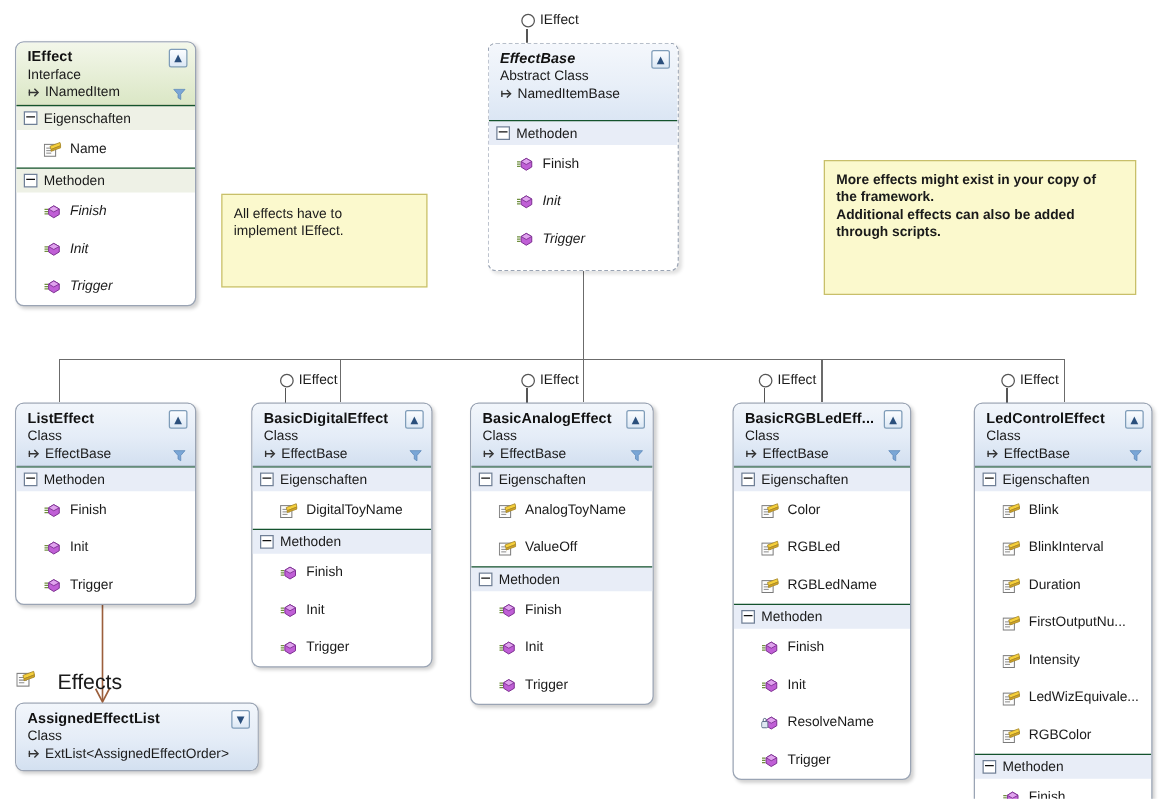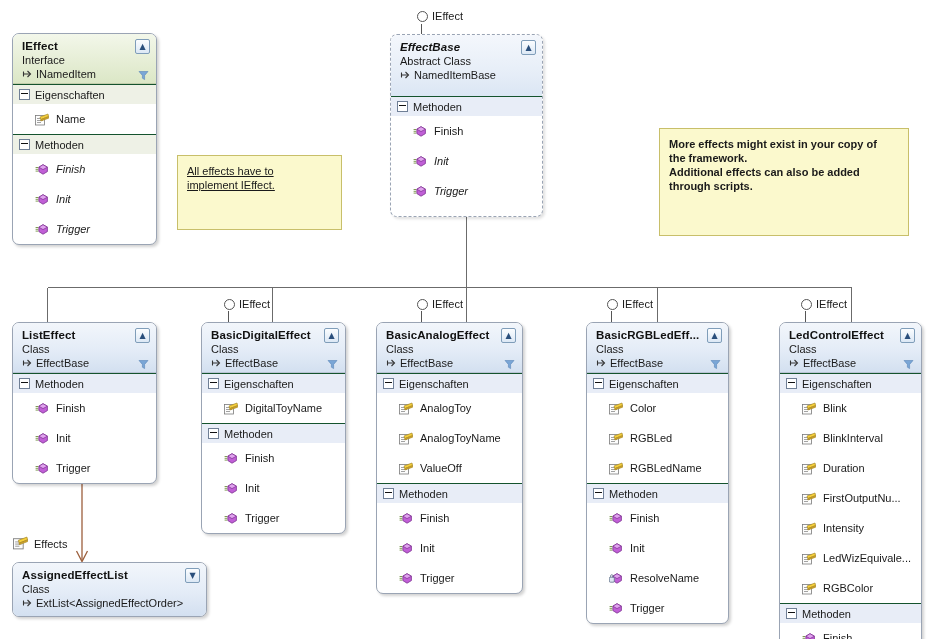--- a/index.html
+++ b/index.html
@@ -160,22 +160,22 @@
   }
   .lolli .circ {
     width: 9px; height: 9px; border-radius: 50%;
     border: 1px solid #555; background: #fff;
     flex: 0 0 auto;
   }
 
   
   .role {
     position: absolute;
-    display: flex; align-items: flex-end; gap: 6px;
-    font-size: 11px; color: #1a1a1a;
+    display: flex; align-items: flex-start; gap: 18px;
+    font-size: 17px; color: #1a1a1a;
     white-space: nowrap;
   }
 </style>
 </head>
 <body>
 
 <div id="canvas">
 
   <svg id="wires" viewBox="0 0 931 639" xmlns="http://www.w3.org/2000/svg">
     <g stroke="#6b6b6b" stroke-width="1" fill="none" shape-rendering="crispEdges">
@@ -337,21 +337,21 @@
             <path d="M0.6 8.1H3.4"></path>
           </g>
         <path d="M8 1.7 L12.4 4.2 L12.4 8.6 L8 11.2 L3.9 8.6 L3.9 4.2 Z" fill="#c05fd6" stroke="#7c2f91" stroke-width=".8"></path>
         <path d="M8 1.7 L12.4 4.2 L8 6.6 L3.9 4.2 Z" fill="#e0a3ee" stroke="#7c2f91" stroke-width=".7"></path>
       </svg>
       <span class="lbl">Trigger</span>
     </div>
     <div style="height:10px"></div>
   </div>
 
-  <div class="note" style="left:177px; top:155px; width:165px; height:75px;text-decoration:underline;">
+  <div class="note" style="left:177px; top:155px; width:165px; height:75px;">
     <div class="ln">All effects have to</div>
     <div class="ln">implement IEffect.</div>
   </div>
 
   <div class="note" style="left:659px; top:128px; width:250px; height:108px; font-weight:bold;">
     <div class="ln">More effects might exist in your copy of</div>
     <div class="ln">the framework.</div>
     <div class="ln">Additional effects can also be added</div>
     <div class="ln">through scripts.</div>
   </div>
@@ -524,33 +524,20 @@
       <svg class="ico" viewBox="0 0 14 13">
         <rect x="0.5" y="2.5" width="9" height="9.5" fill="#fdfdfd" stroke="#7a7a7a" stroke-width=".8"></rect>
         <g stroke="#8a8a8a" stroke-width=".8">
             <path d="M2 5.5H8"></path>
             <path d="M2 7.5H8"></path>
             <path d="M2 9.5H6"></path>
           </g>
         <path d="M5 4 L13 1 L13.6 3.6 L5.8 6.6 Z" fill="#f5cf3a" stroke="#a8892b" stroke-width=".7"></path>
         <path d="M5.8 6.6 L13.6 3.6 L13.6 5.2 L5.8 8 Z" fill="#d9a81f" stroke="#a8892b" stroke-width=".7"></path>
       </svg>
-      <span class="lbl">AnalogToy</span>
-    </div>
-    <div class="member">
-      <svg class="ico" viewBox="0 0 14 13">
-        <rect x="0.5" y="2.5" width="9" height="9.5" fill="#fdfdfd" stroke="#7a7a7a" stroke-width=".8"></rect>
-        <g stroke="#8a8a8a" stroke-width=".8">
-            <path d="M2 5.5H8"></path>
-            <path d="M2 7.5H8"></path>
-            <path d="M2 9.5H6"></path>
-          </g>
-        <path d="M5 4 L13 1 L13.6 3.6 L5.8 6.6 Z" fill="#f5cf3a" stroke="#a8892b" stroke-width=".7"></path>
-        <path d="M5.8 6.6 L13.6 3.6 L13.6 5.2 L5.8 8 Z" fill="#d9a81f" stroke="#a8892b" stroke-width=".7"></path>
-      </svg>
       <span class="lbl">AnalogToyName</span>
     </div>
     <div class="member">
       <svg class="ico" viewBox="0 0 14 13">
         <rect x="0.5" y="2.5" width="9" height="9.5" fill="#fdfdfd" stroke="#7a7a7a" stroke-width=".8"></rect>
         <g stroke="#8a8a8a" stroke-width=".8">
             <path d="M2 5.5H8"></path>
             <path d="M2 7.5H8"></path>
             <path d="M2 9.5H6"></path>
           </g>

